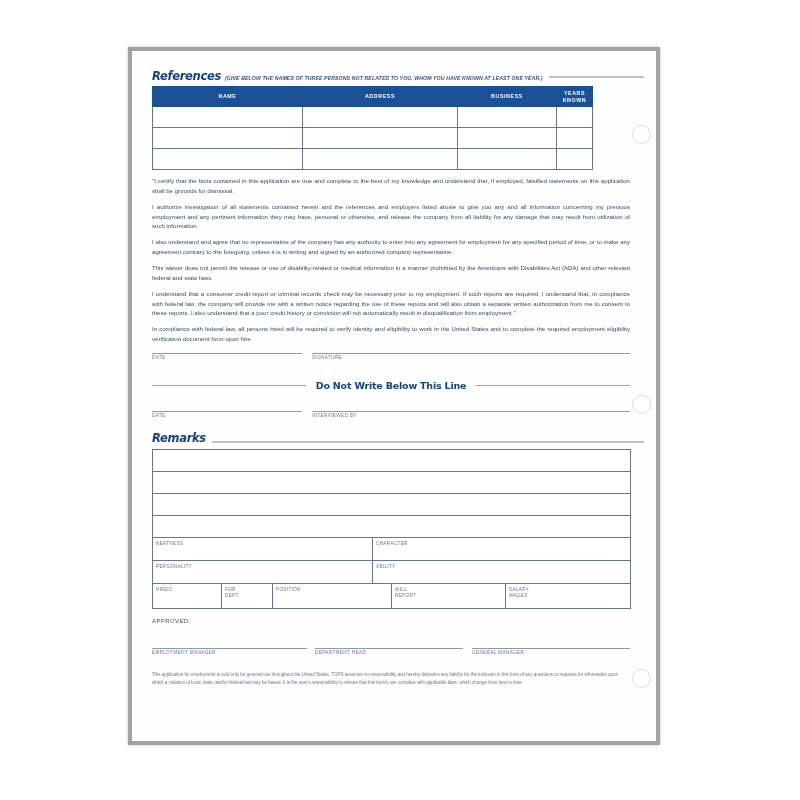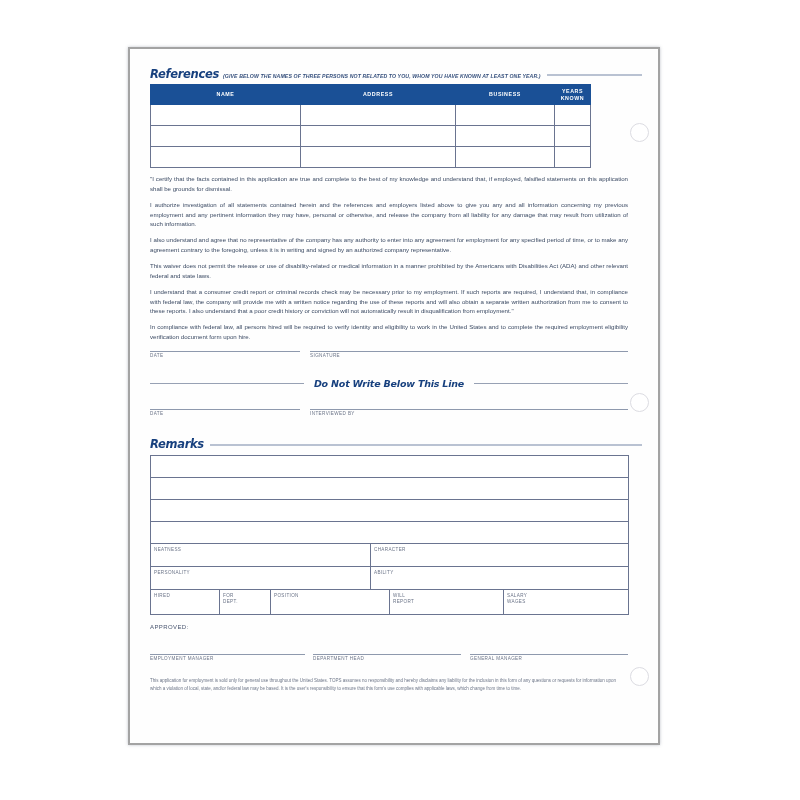--- a/index.html
+++ b/index.html
@@ -21,21 +21,21 @@
 
   
   .sheet {
     position: absolute;
     left: 128px;
     top: 47px;
     width: 532px;
     height: 698px;
     background: #fefefe;
     box-shadow: 0 0 3px rgba(80,90,110,0.35);
-    border: 2px solid #a3a3a3;
+    border: 4px solid #a3a3a3;
     box-sizing: border-box;
   }
 
   .inner {
     position: absolute;
     left: 20px;
     top: 18px;
     width: 492px;
     height: 662px;
   }
@@ -140,21 +140,20 @@
     display: flex;
     align-items: center;
   }
   .dnw .r {
     flex: 1 1 auto;
     height: 1px;
     background: #97a1b4;
   }
   .dnw .t {
     font-family: "DejaVu Sans", sans-serif;
-    font-style: italic;
     font-weight: bold;
     font-size: 9.5px;
     color: #17407e;
     padding: 0 10px;
     white-space: nowrap;
     letter-spacing: -0.2px;
   }
 
   
   .rem-table {
@@ -296,21 +295,21 @@
         <span class="r"></span>
       </div>
 
       <div class="sig-row" style="margin-top:18px;">
         <span class="sig-line" style="left:0px;   width:150px;"></span>
         <span class="sig-label" style="left:0px;">DATE</span>
         <span class="sig-line" style="left:160px; width:318px;"></span>
         <span class="sig-label" style="left:160px;">INTERVIEWED BY</span>
       </div>
 
-      <div class="sec-head" style="margin-top:14px;">
+      <div class="sec-head" style="margin-top:6px;align-items:flex-end;">
         <span class="title">Remarks</span>
         <span class="rule"></span>
       </div>
 
       <table class="rem-table">
         <colgroup>
           <col style="width:69px">
             <col style="width:51px">
             <col style="width:100px">
           <col style="width:19px">

